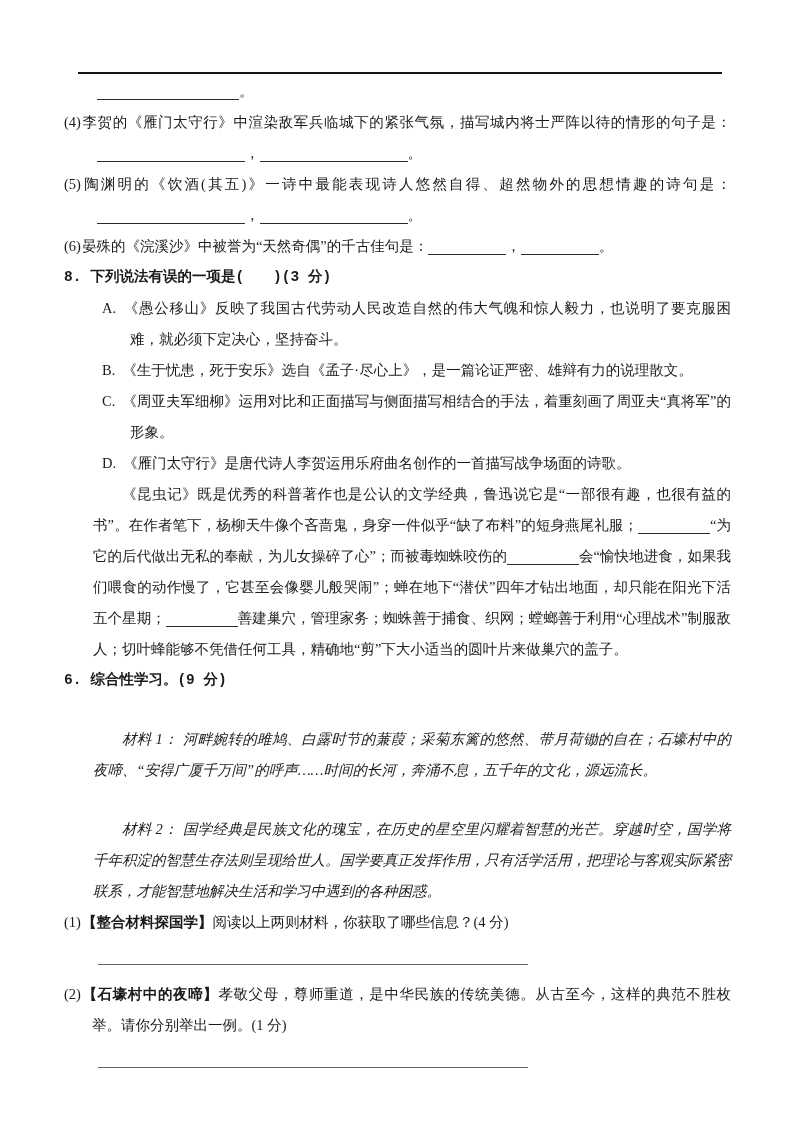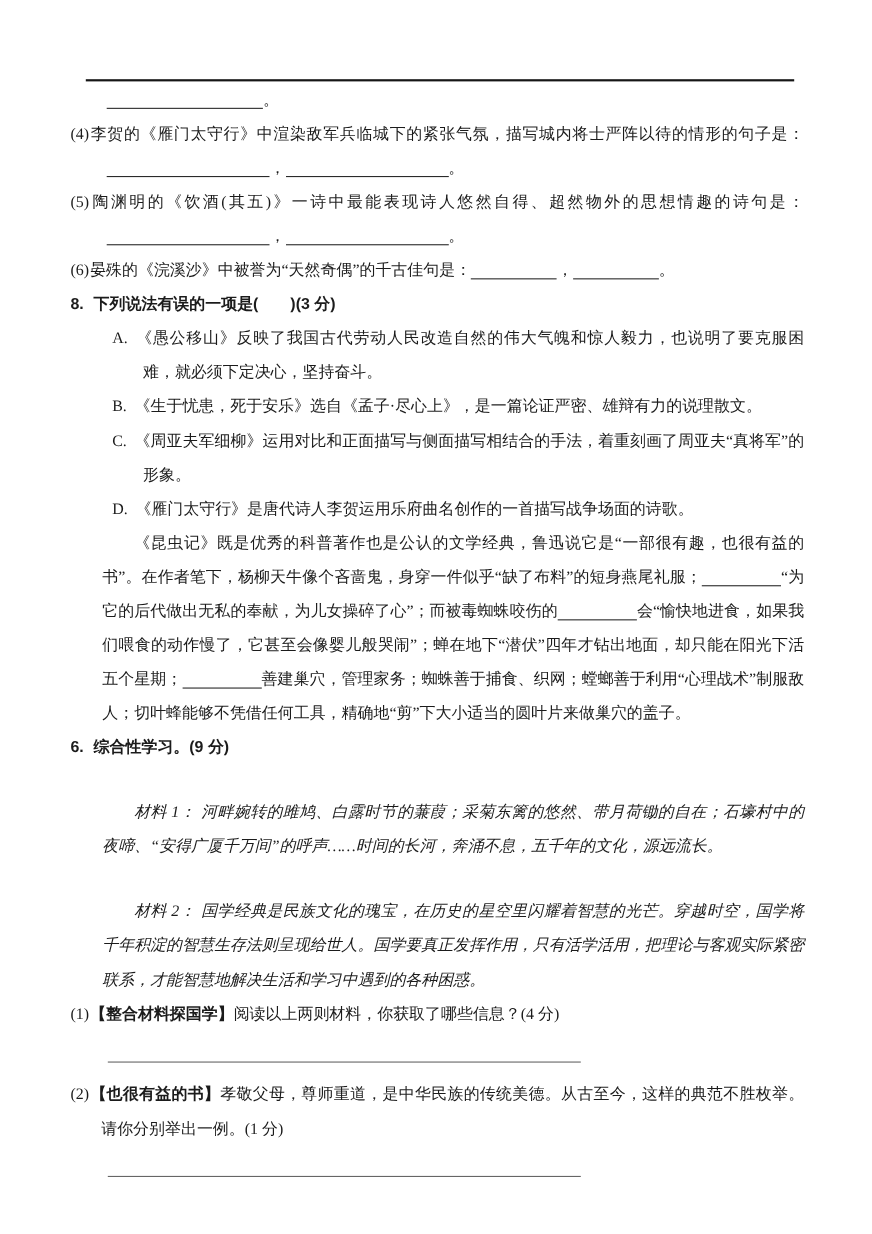--- a/index.html
+++ b/index.html
@@ -19,36 +19,36 @@
   .rule {
     height: 0;
     border-top: 2.6px solid #161616;
     margin: 0 9px 2px 14px;
   }
   p { margin: 0; line-height: 31px; text-align: justify; }
   .stretch { text-align-last: justify; }
   .qlabel { margin-right: 1px; }
   .qhead {
     font-weight: bold;
-    font-family: Liberation Sans, sans-serif;
+    font-family: Liberation Mono, monospace;
   }
   .qhead .qnum { margin-right: 9px; }
   .option {
     margin-left: 38px;
     padding-left: 28px;
     text-indent: -28px;
   }
   .option .olabel { margin-right: 7px; }
   .bodypara { margin-left: 29px; text-indent: 2em; }
   .kai { font-style: italic; margin-top: 28px; }
   .kai .mlabel { margin-right: 5px; }
   .sub { padding-left: 28px; text-indent: -28px; }
   .sub .tag {
     font-weight: bold;
-    font-family: Liberation Mono, monospace;
+    font-family: Liberation Serif, serif;
   }
   .blank {
     display: inline-block;
     border-bottom: 1.3px solid #2a2a2a;
     height: 1em;
     vertical-align: -4px;
   }
   .w142 { width: 142px; }
   .w148 { width: 148px; }
   .w78  { width: 78px; }
@@ -97,17 +97,17 @@
   <p class="qhead"><span class="qnum">6.</span><span>综合性学习。(9 分)</span></p>
 
   <p class="bodypara kai"><span class="mlabel">材料 1：</span><span>河畔婉转的雎鸠、白露时节的蒹葭；采菊东篱的悠然、带月荷锄的自在；石壕村中的夜啼、“安得广厦千万间”的呼声……时间的长河，奔涌不息，五千年的文化，源远流长。</span></p>
 
   <p class="bodypara kai"><span class="mlabel">材料 2：</span><span>国学经典是民族文化的瑰宝，在历史的星空里闪耀着智慧的光芒。穿越时空，国学将千年积淀的智慧生存法则呈现给世人。国学要真正发挥作用，只有活学活用，把理论与客观实际紧密联系，才能智慧地解决生活和学习中遇到的各种困惑。</span></p>
 
   <p class="sub"><span class="qlabel">(1)</span><span class="tag">【整合材料探国学】</span><span>阅读以上两则材料，你获取了哪些信息？(4 分)</span></p>
 
   <div class="ansline"></div>
 
-  <p class="sub"><span class="qlabel">(2)</span><span class="tag">【也很有益的书】</span><span>孝敬父母，尊师重道，是中华民族的传统美德。从古至今，这样的典范不胜枚举。请你分别举出一例。(1 分)</span></p>
+  <p class="sub"><span class="qlabel">(2)</span><span class="tag">【石壕村中的夜啼】</span><span>孝敬父母，尊师重道，是中华民族的传统美德。从古至今，这样的典范不胜枚举。请你分别举出一例。(1 分)</span></p>
 
   <div class="ansline"></div>
 
 </div>
 
 </body></html>

